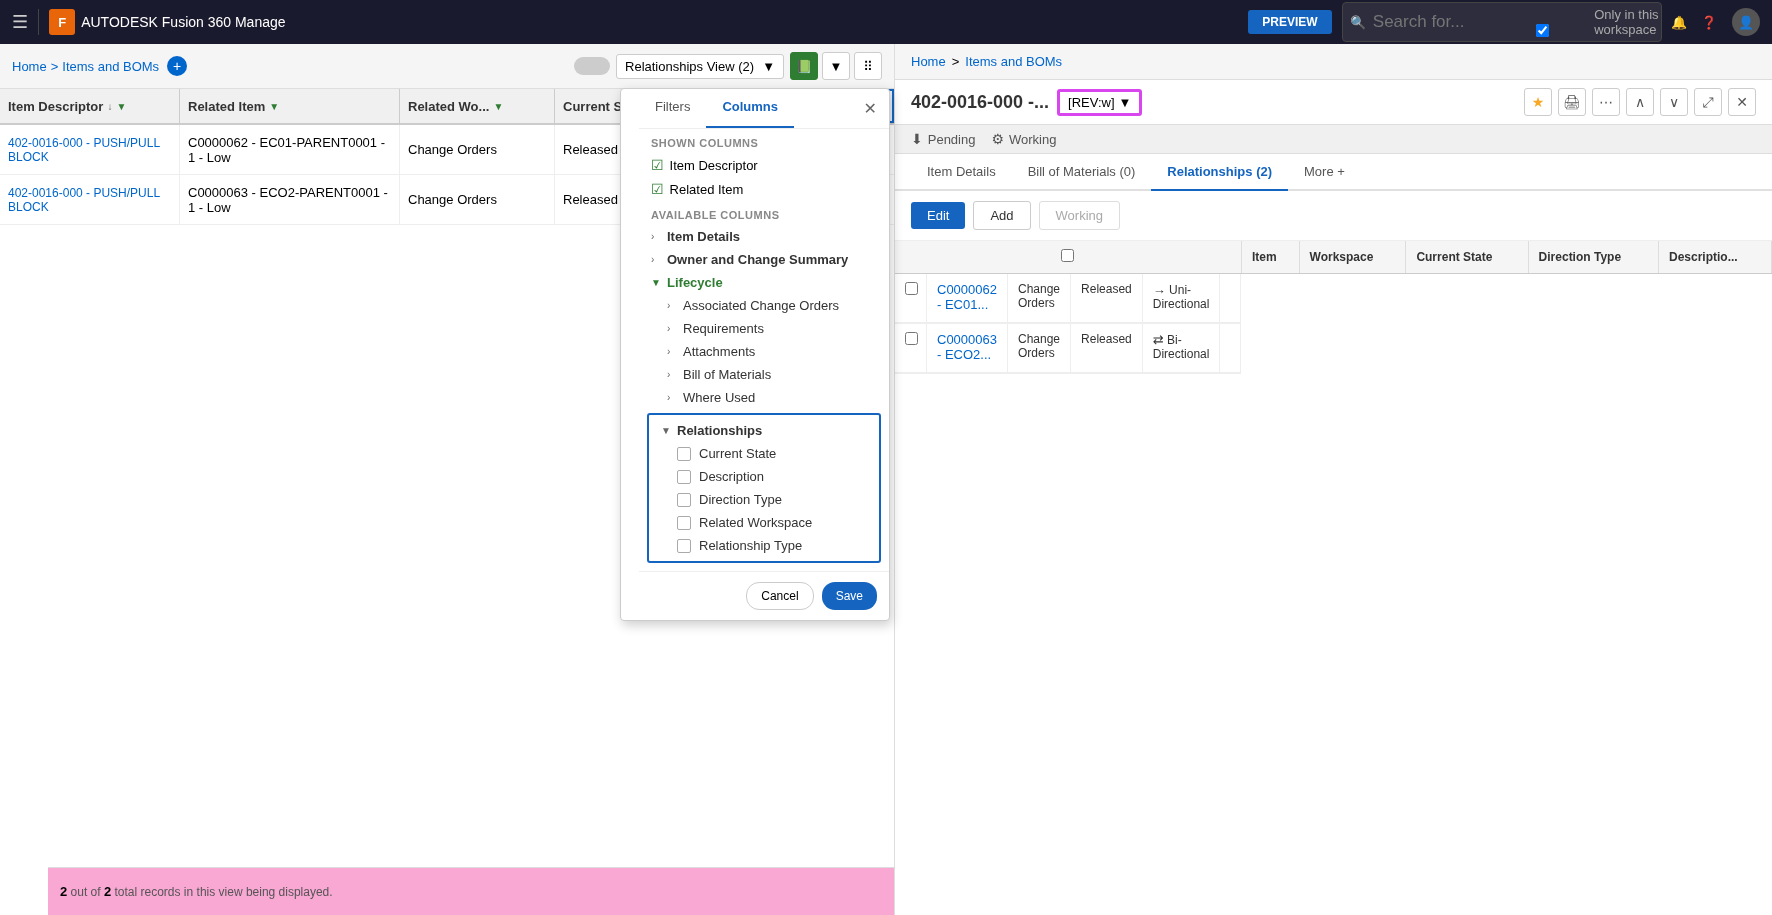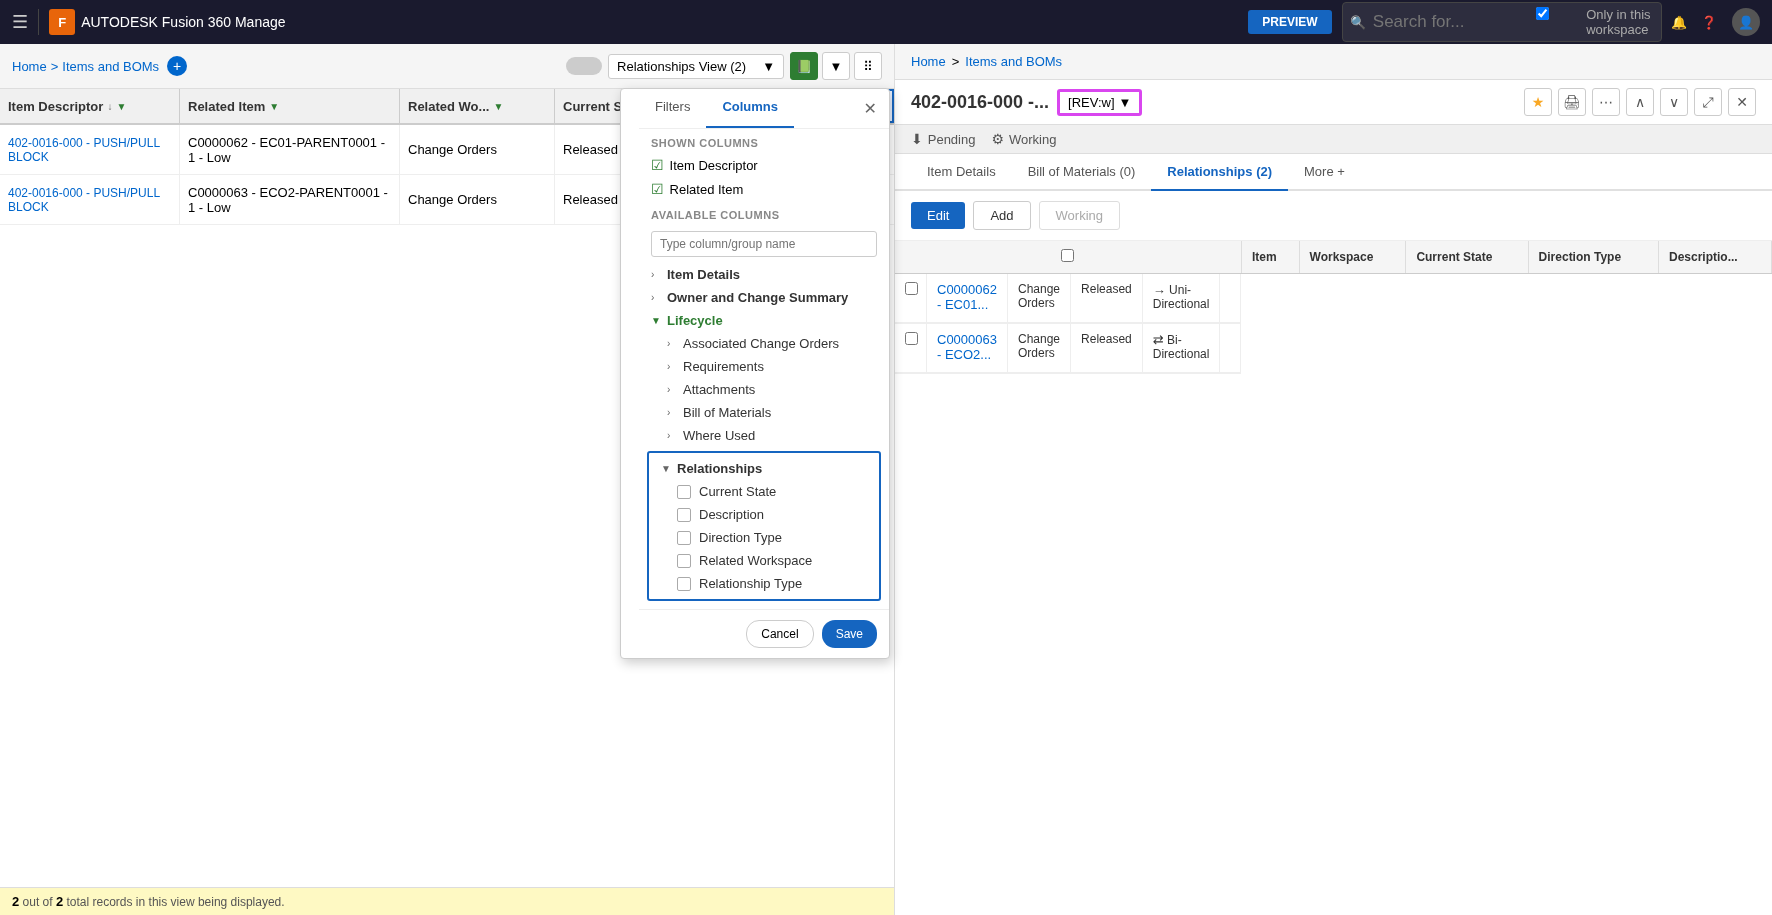--- a/index.html
+++ b/index.html
@@ -10,39 +10,39 @@
       display: flex; align-items: center; background: #1a1a2e; height: 44px;
       padding: 0 12px; gap: 10px; color: #fff;
     }
     .top-nav .hamburger { font-size: 18px; cursor: pointer; color: #ccc; }
     .top-nav .logo-block { display: flex; align-items: center; gap: 6px; border-left: 1px solid #444; padding-left: 10px; }
     .top-nav .logo-box { background: #e8650a; color: #fff; font-weight: bold; font-size: 15px; width: 26px; height: 26px; display: flex; align-items: center; justify-content: center; border-radius: 3px; }
     .top-nav .app-title { color: #fff; font-size: 14px; font-weight: 400; }
     .top-nav .preview-btn { margin-left: auto; background: #1565c0; color: #fff; border: none; padding: 5px 14px; border-radius: 3px; font-size: 12px; font-weight: bold; cursor: pointer; }
     .top-nav .search-bar { display: flex; align-items: center; background: #2d2d3e; border: 1px solid #444; border-radius: 4px; padding: 4px 8px; gap: 6px; width: 320px; }
     .top-nav .search-bar input { background: transparent; border: none; outline: none; color: #ccc; font-size: 17px; width: 120px; }
-    .top-nav .search-bar .workspace-check { display: flex; align-items: flex-start; gap: 0; color: #aaa; font-size: 11px; }
+    .top-nav .search-bar .workspace-check { display: flex; align-items: flex-end; gap: 8px; color: #aaa; font-size: 11px; }
     .top-nav .nav-icons { display: flex; gap: 14px; align-items: center; color: #ccc; font-size: 16px; }
     .top-nav .avatar { width: 28px; height: 28px; border-radius: 50%; background: #555; display: flex; align-items: center; justify-content: center; color: #fff; font-size: 13px; }
 
     
     .main-layout { display: flex; height: calc(915px - 44px); }
 
     
     .left-panel { width: 895px; display: flex; flex-direction: column; background: #fff; border-right: 1px solid #ddd; }
 
     
     .left-toolbar { display: flex; align-items: center; padding: 8px 12px; background: #f5f5f5; border-bottom: 1px solid #ddd; gap: 8px; }
     .breadcrumb { display: flex; align-items: center; gap: 4px; color: #0066cc; font-size: 12px; }
     .add-btn { background: #0066cc; color: #fff; border: none; width: 20px; height: 20px; border-radius: 50%; cursor: pointer; font-size: 14px; display: flex; align-items: center; justify-content: center; }
     .view-selector { margin-left: auto; display: flex; align-items: center; gap: 6px; }
     .toggle-switch { position: relative; width: 36px; height: 18px; }
     .toggle-switch input { opacity: 0; width: 0; height: 0; }
     .toggle-slider { position: absolute; inset: 0; background: #ccc; border-radius: 10px; cursor: pointer; }
-    .view-dropdown { background: #fff; border: 1px solid #ccc; border-radius: 3px; padding: 4px 8px; cursor: pointer; display: flex; align-items: center; gap: 16px; font-size: 12px; }
+    .view-dropdown { background: #fff; border: 1px solid #ccc; border-radius: 3px; padding: 4px 8px; cursor: pointer; display: flex; align-items: center; gap: 8px; font-size: 12px; }
     .icon-btns { display: flex; gap: 4px; }
     .icon-btn { width: 28px; height: 28px; border: 1px solid #ccc; background: #fff; border-radius: 3px; cursor: pointer; display: flex; align-items: center; justify-content: center; font-size: 14px; }
     .icon-btn.green { background: #2e7d32; color: #fff; border-color: #2e7d32; }
 
     
     .table-header { display: flex; align-items: stretch; background: #f0f0f0; border-bottom: 2px solid #ccc; min-height: 36px; }
     .th { display: flex; align-items: center; gap: 4px; padding: 6px 8px; border-right: 1px solid #ccc; font-weight: 600; font-size: 12px; color: #333; cursor: pointer; white-space: nowrap; }
     .th:last-child { border-right: none; flex: 1; }
     .th.highlighted { border: 2px solid #1565c0; background: #e8f0fe; }
     .th .sort-icon { color: #666; font-size: 10px; }
@@ -56,21 +56,21 @@
     .td a, .cell-link { color: #0066cc; text-decoration: none; cursor: pointer; font-size: 12px; }
 
     
     .col-item-desc { width: 180px; min-width: 180px; }
     .col-related-item { width: 220px; min-width: 220px; }
     .col-related-wo { width: 155px; min-width: 155px; }
     .col-current-state { width: 120px; min-width: 120px; }
     .col-direction-type { flex: 1; }
 
     
-    .left-footer { padding: 6px 12px; font-size: 12px; color: #555; border-top: 1px solid #ddd; background: #fef9c3; }
+    .left-footer { padding: 16px 12px; font-size: 12px; color: #555; border-top: 1px solid #ddd; background: #f9a8d4; margin-left: 48px; }
     .left-footer strong { font-weight: bold; color: #000; }
 
     
     .columns-overlay {
       position: absolute; top: 88px; left: 620px; width: 270px;
       background: #fff; border: 1px solid #ccc; border-radius: 4px; box-shadow: 2px 4px 12px rgba(0,0,0,0.2);
       z-index: 100; display: flex; flex-direction: column;
     }
     .columns-overlay .panel-header { display: flex; border-bottom: 1px solid #eee; }
     .columns-overlay .tab { padding: 10px 16px; cursor: pointer; font-size: 13px; color: #555; }
@@ -274,23 +274,20 @@
     <div class="col-shown-item">
       <span class="green-check">☑</span>
       <span>Item Descriptor</span>
     </div>
     <div class="col-shown-item">
       <span class="green-check">☑</span>
       <span>Related Item</span>
     </div>
 
     <div class="col-section-label">AVAILABLE COLUMNS</div>
-    <div class="col-search">
-      <input type="text" placeholder="Type column/group name" style="">
-    </div>
 
     <div class="col-tree">
       <div class="tree-item">
         <span class="expand-icon">›</span>
         <span class="item-label">Item Details</span>
       </div>
       <div class="tree-item">
         <span class="expand-icon">›</span>
         <span class="item-label">Owner and Change Summary</span>
       </div>

